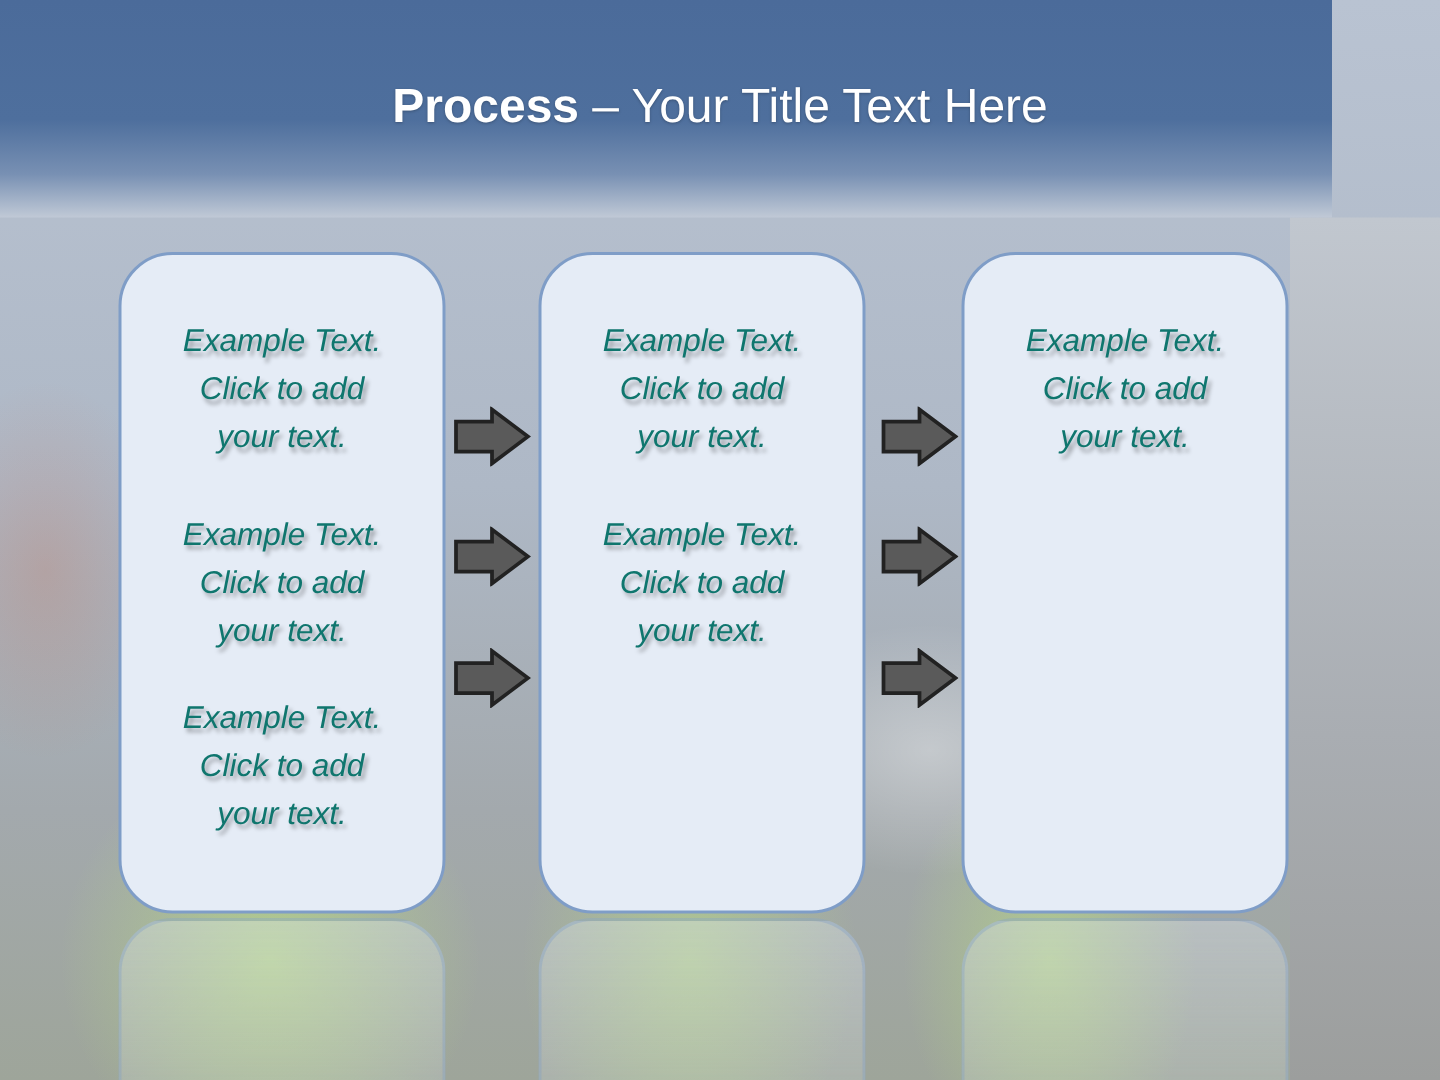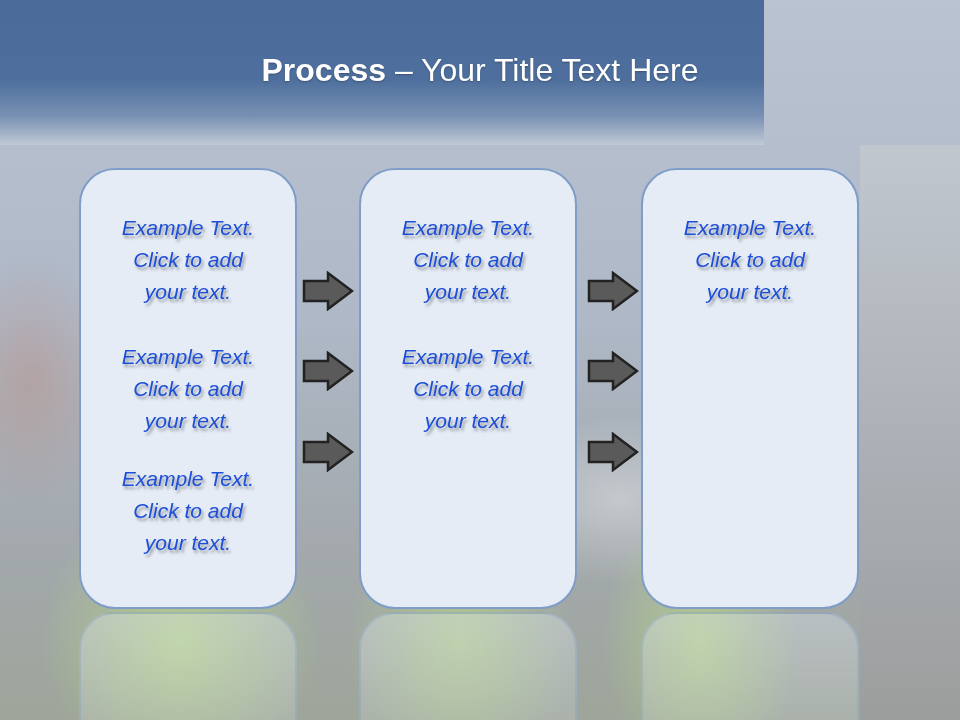--- a/index.html
+++ b/index.html
@@ -9,33 +9,33 @@
       background:
         radial-gradient(ellipse 180px 120px at 620px 500px, rgba(255,255,255,0.35), transparent 70%),
         radial-gradient(ellipse 200px 200px at 180px 640px, rgba(190,235,120,0.55), transparent 70%),
         radial-gradient(ellipse 160px 200px at 460px 640px, rgba(190,235,120,0.45), transparent 70%),
         radial-gradient(ellipse 140px 200px at 700px 640px, rgba(190,235,120,0.5), transparent 70%),
         radial-gradient(ellipse 120px 180px at 30px 380px, rgba(200,110,80,0.25), transparent 70%),
         linear-gradient(180deg, #b9c3d2 0%, #aeb8c6 45%, #a3a9ad 75%, #9ea59a 100%);
     }
     .bg-right { position: absolute; left: 860px; top: 145px; width: 100px; height: 575px;
       background: linear-gradient(180deg, #c1c7cf 0%, #a9adb2 60%, #9c9e9d 100%); }
-    .header { position: absolute; left: 0; top: 0; width: 764px; height: 145px;
+    .header { position: absolute; left: 0; top: 0; width: 888px; height: 145px;
       background: linear-gradient(180deg, #4b6b9a 0%, #4e6f9d 55%, #7890b3 80%, #c0c9d6 100%); }
     .title { position: absolute; left: 0; top: 52px; width: 960px; text-align: center;
       color: #ffffff; font-size: 32px; text-shadow: 0 1px 2px rgba(0,0,0,0.25); }
     .title .bold { font-weight: bold; }
     .box { position: absolute; top: 168px; width: 214px; height: 437px;
       background: #e5ecf6; border: 2px solid #7f9dc7; border-radius: 36px;
       box-sizing: content-box; }
     .reflect { position: absolute; top: 612px; width: 214px; height: 200px;
       border: 2px solid rgba(127,157,199,0.35); border-radius: 36px;
       background: linear-gradient(180deg, rgba(229,236,246,0.35), rgba(229,236,246,0.05)); }
     .entry { position: absolute; left: 0; width: 214px; text-align: center;
-      font-style: italic; font-size: 21px; line-height: 32px; color: #1d4ed8;
+      font-style: italic; font-size: 21px; line-height: 32px; color: #0f766e;
       text-shadow: 2px 3px 3px rgba(0,0,0,0.35); }
     .entry span { display: block; }
     .arrow { position: absolute; width: 52px; height: 40px; }
   </style>
 </head>
 <body>
 
 <div class="bg"></div>
 <div class="bg-right"></div>
 

